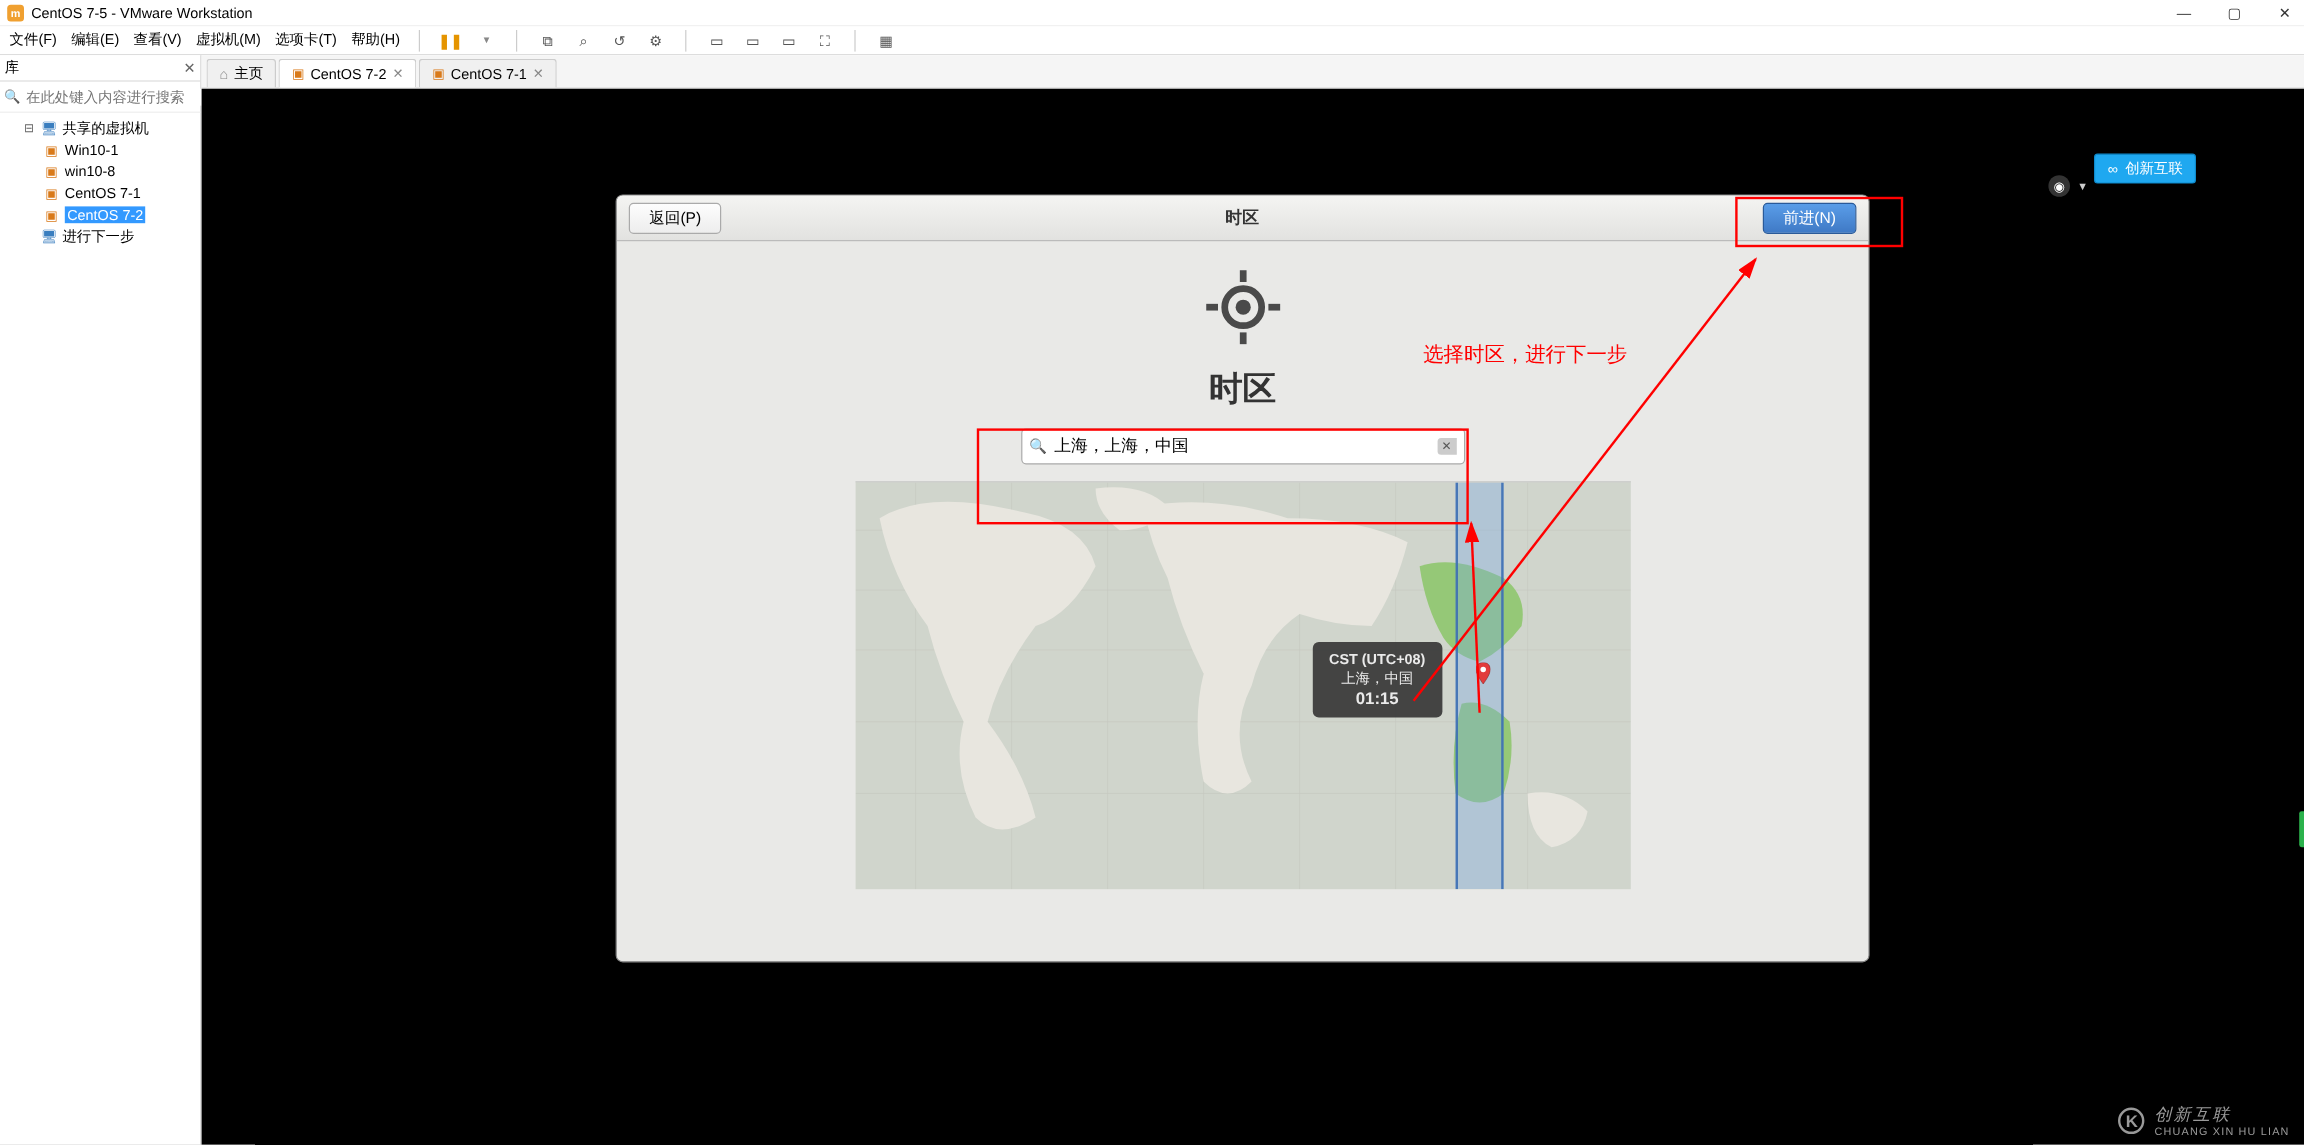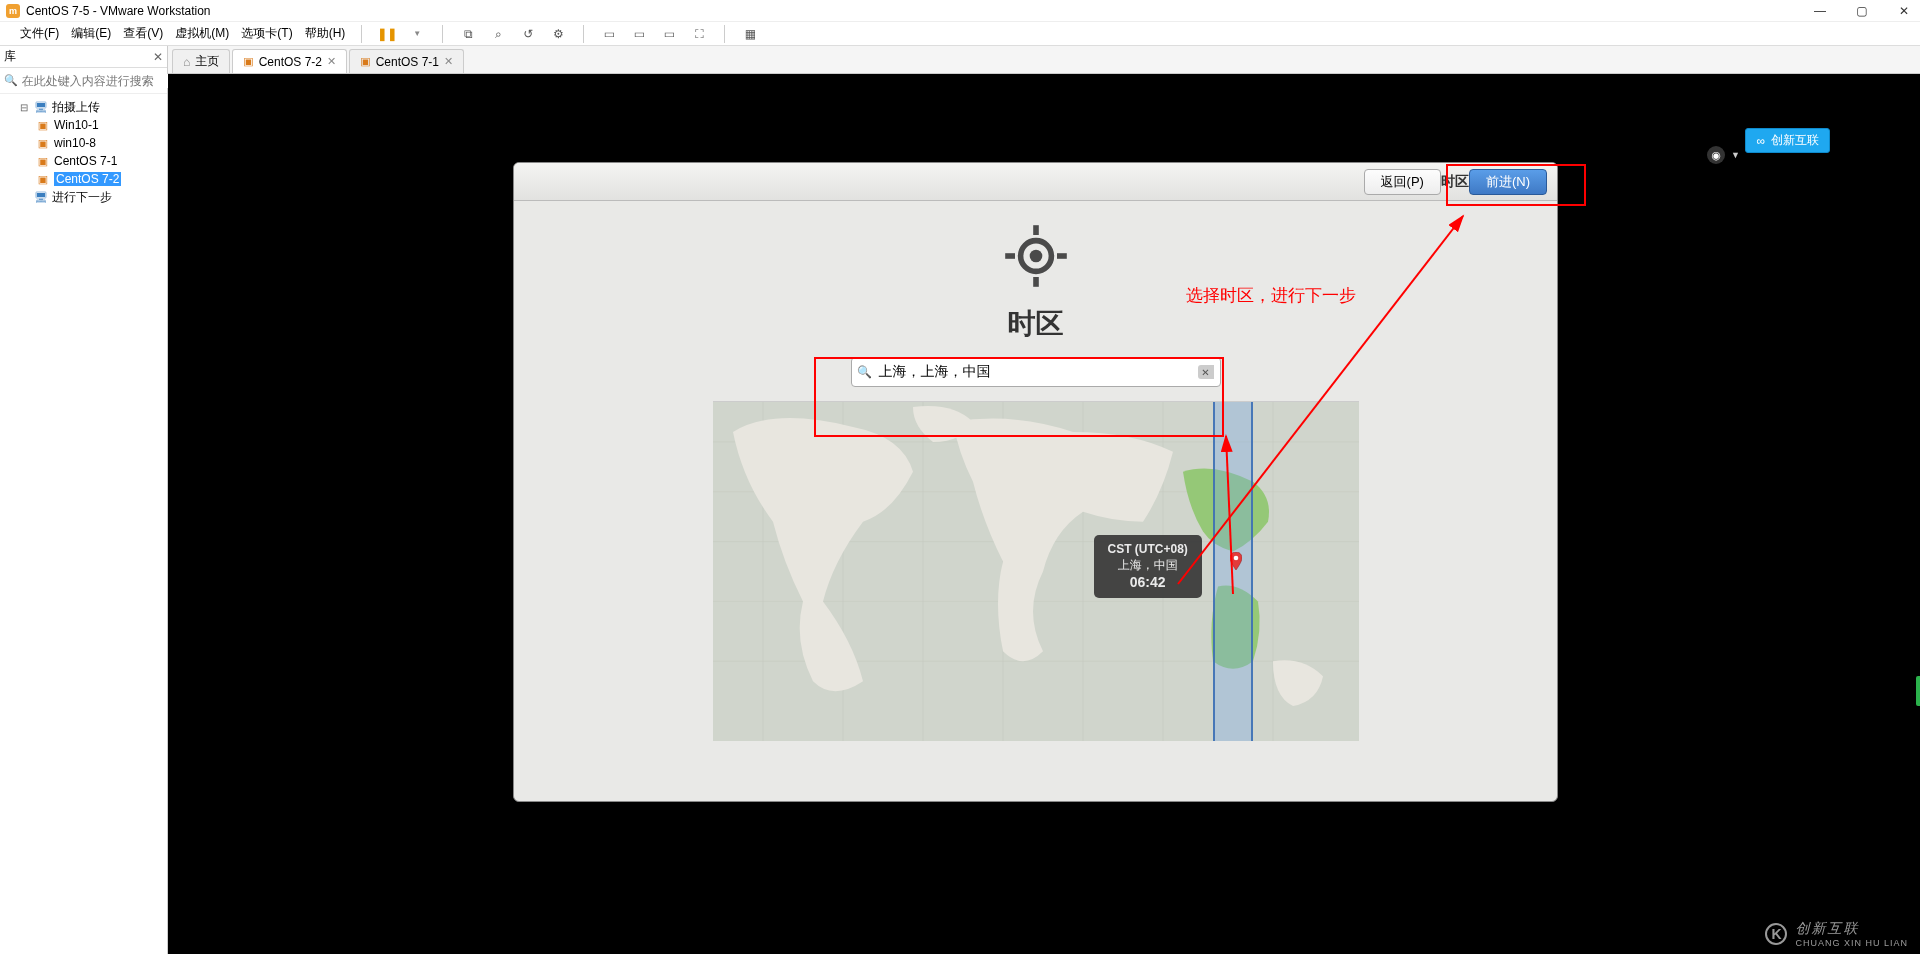--- a/index.html
+++ b/index.html
@@ -5,21 +5,21 @@
   * { box-sizing: border-box; margin: 0; padding: 0; }
   body { font-family: "Microsoft YaHei", Tahoma, sans-serif; font-size: 12px; background: #fff; color: #000; overflow: hidden; width: 1920px; height: 954px; }
 
   
   .titlebar { height: 22px; background: #fff; display: flex; align-items: center; padding: 0 6px; border-bottom: 1px solid #eee; }
   .titlebar .vm-icon { width: 14px; height: 14px; background: #f0a030; border-radius: 3px; margin-right: 6px; display:flex;align-items:center;justify-content:center;color:#fff;font-size:9px;font-weight:bold;}
   .titlebar .win-controls { margin-left: auto; display: flex; gap: 22px; font-size: 12px; color:#333;}
   .titlebar .win-controls span{width:20px;text-align:center;}
 
   
-  .menubar { height: 24px; background: #fff; display:flex; align-items:center; padding:0 20px; gap:12px; border-bottom:1px solid #ddd;}
+  .menubar { height: 24px; background: #fff; display:flex; align-items:center; padding:0 8px; gap:12px; border-bottom:1px solid #ddd;}
   .menubar .menu-item{cursor:default;}
   .menubar .separator{width:1px;height:18px;background:#ccc;margin:0 4px;}
   .menubar .tool-icon{width:18px;height:18px;display:inline-flex;align-items:center;justify-content:center;color:#555;font-size:12px;}
   .menubar .pause{color:#e59400;font-weight:bold;}
 
   
   .main { display:flex; height: calc(954px - 22px - 24px); }
   .sidebar { width: 168px; border-right:1px solid #ccc; background:#fff; display:flex;flex-direction:column;}
   .sidebar .header {height:22px;display:flex;align-items:center;padding:0 4px;border-bottom:1px solid #ddd;justify-content:space-between;}
   .sidebar .search-row{height:26px;display:flex;align-items:center;padding:0 4px;border-bottom:1px solid #eee;gap:4px;}
@@ -52,21 +52,21 @@
   .gnome-top{position:absolute;top:8px;right:22px;display:flex;align-items:center;gap:6px;color:#ddd;}
   .gnome-top .acc{width:18px;height:18px;border-radius:50%;background:#333;display:flex;align-items:center;justify-content:center;color:#fff;font-size:11px;}
   .gnome-top .caret{font-size:9px;color:#ccc;}
 
   
   .upload-btn{position:absolute;top:-8px;right:60px;background:#1fa8f0;color:#fff;border-radius:3px;padding:3px 10px;font-size:12px;display:flex;align-items:center;gap:6px;border:1px solid #0e8acc;}
   
 
   
   .installer{position:absolute;top:160px;left:345px;width:1045px;height:640px;background:#e9e9e7;border:1px solid #888;border-radius:6px;overflow:hidden;box-shadow:0 3px 10px rgba(0,0,0,0.4);}
-  .inst-header{height:38px;background:linear-gradient(#f4f4f2,#e2e2e0);border-bottom:1px solid #bbb;display:flex;align-items:center;justify-content:flex-end;padding:0 10px;}
+  .inst-header{height:38px;background:linear-gradient(#f4f4f2,#e2e2e0);border-bottom:1px solid #bbb;display:flex;align-items:center;justify-content:space-between;padding:0 10px;}
   .inst-btn{height:26px;padding:0 16px;border:1px solid #aaa;border-radius:4px;background:linear-gradient(#fdfdfd,#ededed);font-size:13px;display:flex;align-items:center;}
   .inst-btn.primary{background:linear-gradient(#5a9de8,#3f79c5);border-color:#2a5a99;color:#fff;}
   .inst-title{font-size:14px;font-weight:600;color:#333;}
 
   .inst-body{position:relative;height:calc(100% - 38px);display:flex;flex-direction:column;align-items:center;padding-top:20px;}
   .target-icon{width:70px;height:70px;margin-bottom:14px;color:#4a4a4a;}
   .target-icon svg{width:100%;height:100%;}
   .section-title{font-size:28px;font-weight:600;color:#333;margin-bottom:14px;}
   .hint-text{font-size:13px;color:#666;margin-bottom:18px;}
 
@@ -148,21 +148,21 @@
     </div>
     <div class="search-row">
       <span class="mag">🔍</span>
       <input placeholder="在此处键入内容进行搜索" style="">
       <span class="dd">▼</span>
     </div>
     <div class="tree">
       <div class="tree-row indent1">
         <span class="exp">⊟</span>
         <span class="ticon pcicon">🖥</span>
-        <span class="label">拍摄上传</span>
+        <span class="label">共享的虚拟机</span>
       </div>
       <div class="tree-row indent2">
         <span class="ticon vmicon">▣</span>
         <span class="label">Win10-1</span>
       </div>
       <div class="tree-row indent2">
         <span class="ticon vmicon">▣</span>
         <span class="label">win10-8</span>
       </div>
       <div class="tree-row indent2">
@@ -270,21 +270,21 @@
             <div class="tz-band"></div>
             <div class="marker">
               <svg viewBox="0 0 12 18">
                   <path d="M6 0 C2 0 0 3 0 6 C0 10 6 18 6 18 C6 18 12 10 12 6 C12 3 10 0 6 0 Z" fill="#e23b3b" stroke="#8a1f1f" stroke-width="0.5"></path>
                   <circle cx="6" cy="6" r="2.3" fill="#fff"></circle>
                 </svg>
             </div>
             <div class="tz-tooltip">
               <div class="ln1">CST (UTC+08)</div>
               <div class="ln2">上海，中国</div>
-              <div class="ln3">06:42</div>
+              <div class="ln3">01:15</div>
             </div>
           </div>
         </div>
       </div>
 
       <div class="annot-box" style="top:90px;left:1278px;width:140px;height:42px;"></div>
       <div class="annot-box" style="top:283px;left:646px;width:410px;height:80px;"></div>
       <div class="annot-text" style="top:210px;left:970px;margin-left:48px;">选择时区，进行下一步</div>
 
       <svg class="annot-line" style="top:130px;left:700px;width:600px;height:420px;">

